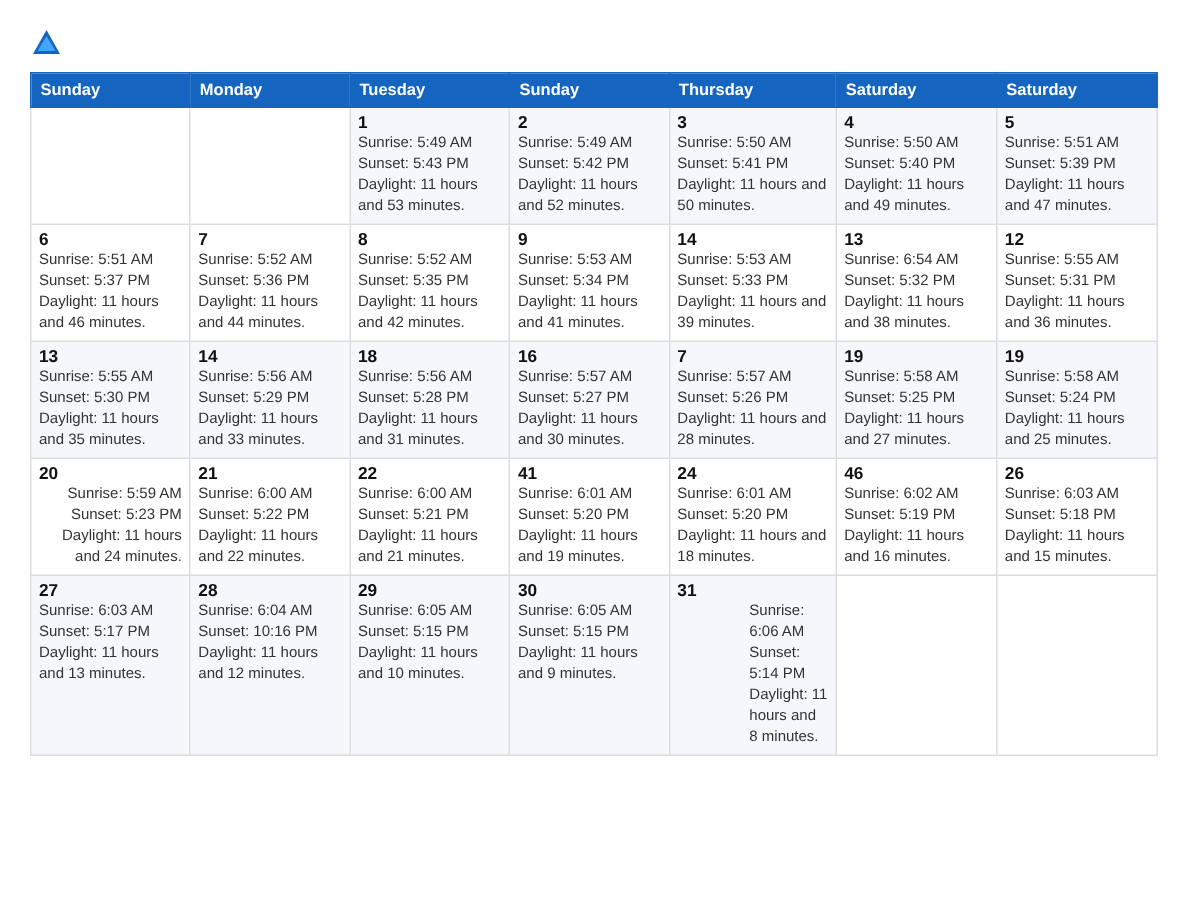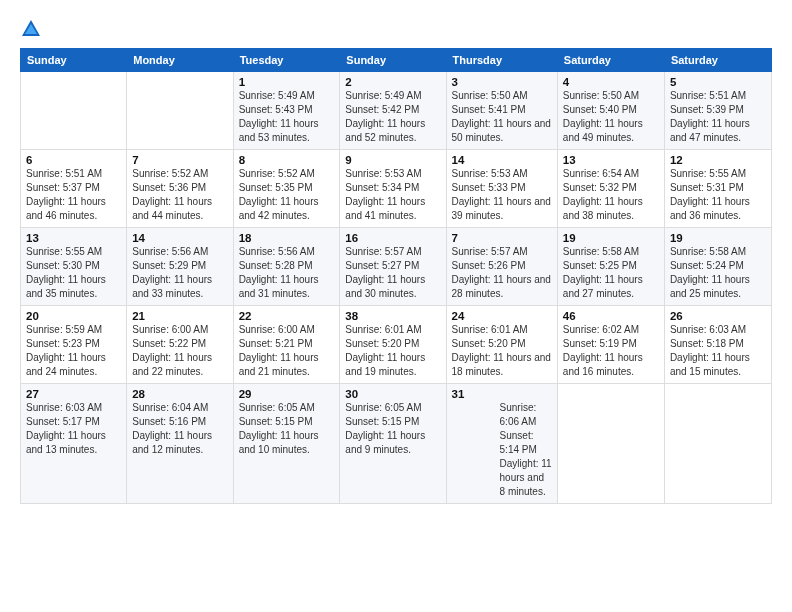--- a/index.html
+++ b/index.html
@@ -255,38 +255,38 @@
           <td>
             <span class="day-num">19</span>
             <div class="day-info" style="white-space: pre-line;">Sunrise: 5:58 AM
 Sunset: 5:24 PM
 Daylight: 11 hours and 25 minutes.</div>
           </td>
         </tr>
         <tr>
           <td>
             <span class="day-num">20</span>
-            <div class="day-info" style="white-space: pre-line;">Sunrise: 5:59 AM
+            <div class="day-info" style="white-space: pre-line; text-align: right;">Sunrise: 5:59 AM
 Sunset: 5:23 PM
 Daylight: 11 hours and 24 minutes.</div>
           </td>
           <td>
             <span class="day-num">21</span>
             <div class="day-info" style="white-space: pre-line;">Sunrise: 6:00 AM
 Sunset: 5:22 PM
 Daylight: 11 hours and 22 minutes.</div>
           </td>
           <td>
             <span class="day-num">22</span>
             <div class="day-info" style="white-space: pre-line;">Sunrise: 6:00 AM
 Sunset: 5:21 PM
 Daylight: 11 hours and 21 minutes.</div>
           </td>
           <td>
-            <span class="day-num">38</span>
+            <span class="day-num">41</span>
             <div class="day-info" style="white-space: pre-line;">Sunrise: 6:01 AM
 Sunset: 5:20 PM
 Daylight: 11 hours and 19 minutes.</div>
           </td>
           <td>
             <span class="day-num">24</span>
             <div class="day-info" style="white-space: pre-line;">Sunrise: 6:01 AM
 Sunset: 5:20 PM
 Daylight: 11 hours and 18 minutes.</div>
           </td>
@@ -306,21 +306,21 @@
         <tr>
           <td>
             <span class="day-num">27</span>
             <div class="day-info" style="white-space: pre-line;">Sunrise: 6:03 AM
 Sunset: 5:17 PM
 Daylight: 11 hours and 13 minutes.</div>
           </td>
           <td>
             <span class="day-num">28</span>
             <div class="day-info" style="white-space: pre-line;">Sunrise: 6:04 AM
-Sunset: 5:16 PM
+Sunset: 10:16 PM
 Daylight: 11 hours and 12 minutes.</div>
           </td>
           <td>
             <span class="day-num">29</span>
             <div class="day-info" style="white-space: pre-line;">Sunrise: 6:05 AM
 Sunset: 5:15 PM
 Daylight: 11 hours and 10 minutes.</div>
           </td>
           <td>
             <span class="day-num">30</span>

